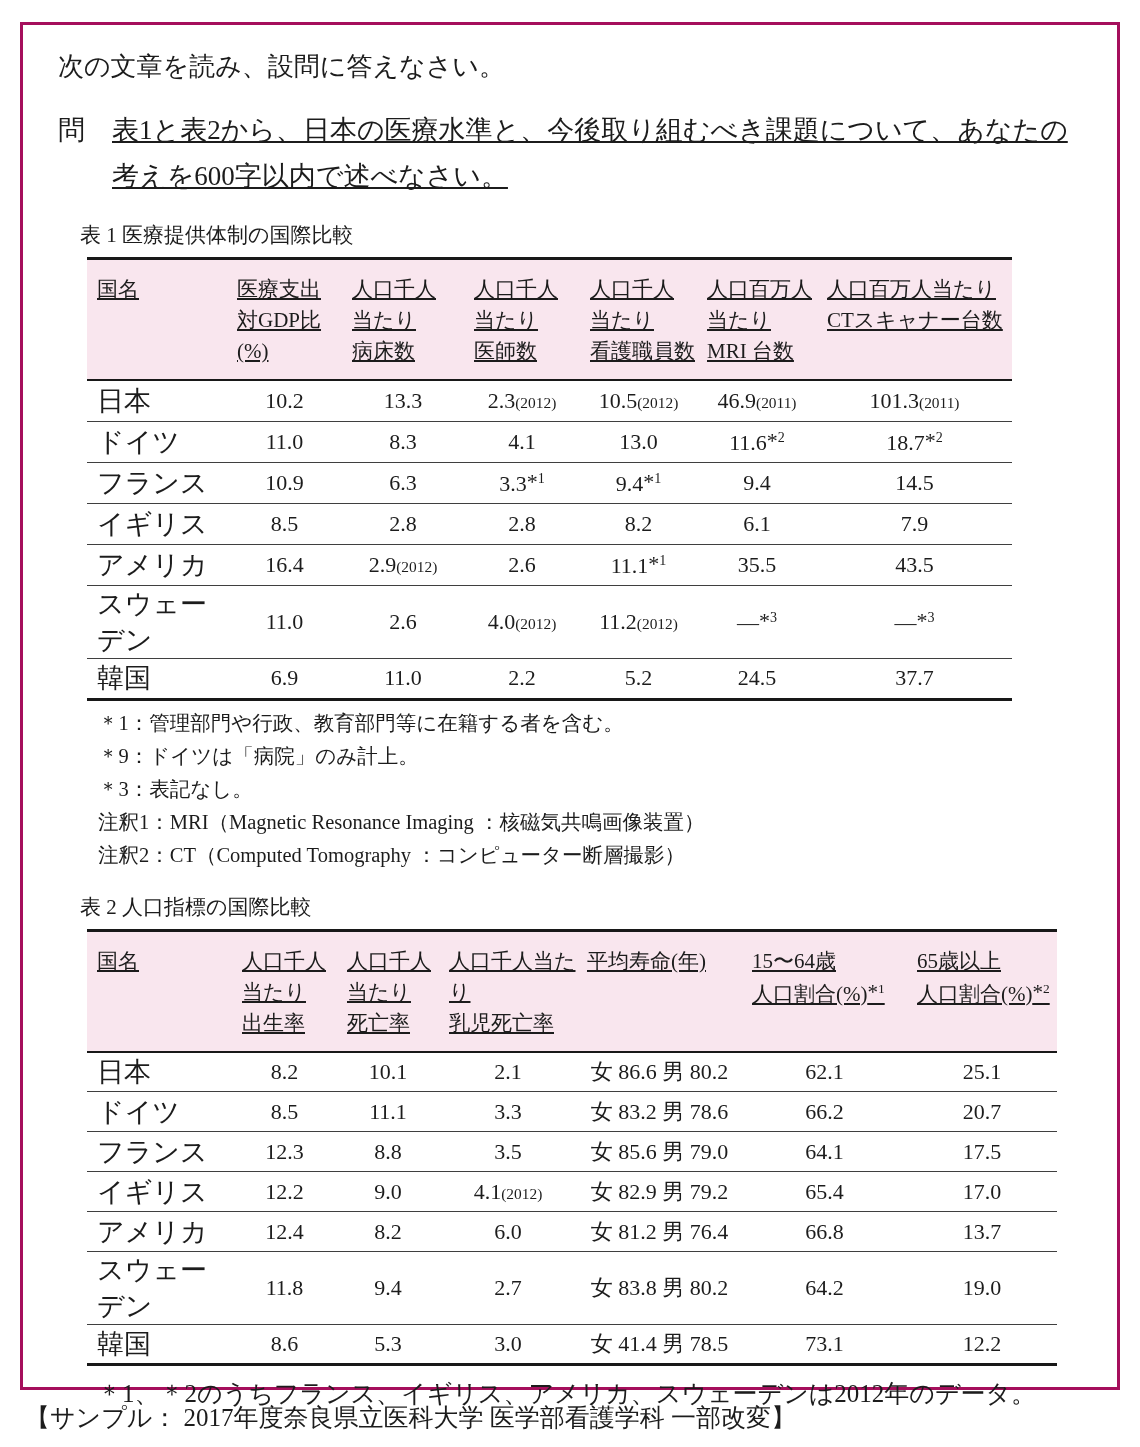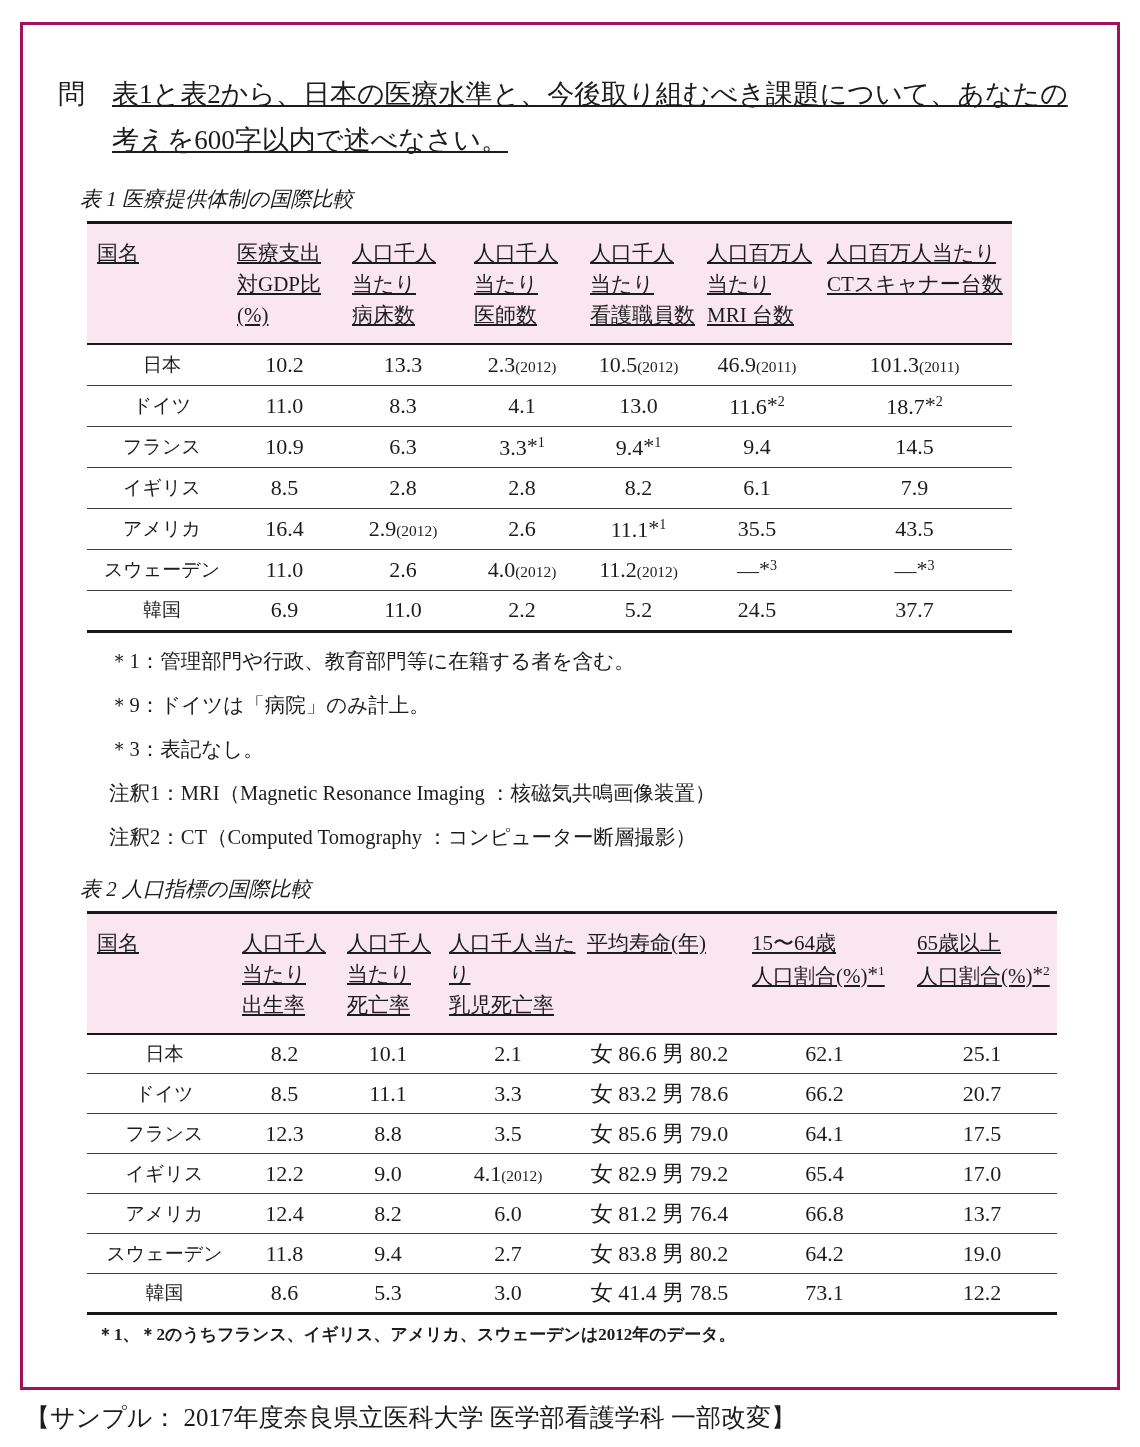--- a/index.html
+++ b/index.html
@@ -11,51 +11,52 @@
   }
   .frame {
     width:1100px; height:1368px; margin:22px 0 0 20px;
     border:3px solid var(--border-color,#a50f5c);
     padding:24px 20px 0 35px;
   }
   .instruction { font-size:26px; line-height:36px; margin:0; }
   .question { display:flex; margin-top:22px; font-size:27px; line-height:46px; }
   .q-label { margin-right:27px; flex:0 0 auto; }
   .q-text div { white-space:nowrap;text-decoration:underline; }
-  .tbl-title { font-size:21px; line-height:28px; margin:22px 0 8px 22px;font-style:italic; }
+  .tbl-title { font-size:21px; line-height:28px; margin:22px 0 8px 22px; }
   .tbl { border-collapse:collapse; table-layout:fixed; margin-left:29px; }
   .tbl1 { width:925px; }
   .tbl2 { width:970px; }
   .tbl thead tr { background:var(--header-fill,#f9e6ee); }
   .tbl th {
     font-weight:normal; text-align:left; vertical-align:top;
     font-size:21px; line-height:31px; padding:14px 0 12px 10px;
     border-top:3px solid #181818; border-bottom:2px solid #181818;text-decoration:underline;
   }
   .tbl td {
     font-size:22px; text-align:center; vertical-align:middle;
     height:41px; padding:0; border-bottom:1px solid #3f3f3f;
   }
   .tbl2 td { height:40px; }
-  .tbl td:first-child { text-align:center; padding-left:10px; font-size:19px; }
+  .tbl td:first-child { text-align:left; padding-left:10px; font-size:27px; }
   .tbl tbody tr:last-child td { border-bottom:3px solid #181818; }
   .yr { font-size:0.7em; }
   .st { vertical-align:2px; }
   sup.fn { font-size:0.64em; vertical-align:8px; line-height:0; }
   .fnotes { margin:6px 0 0 39px; }
-  .fnotes p { margin:12px; font-size:20.5px; line-height:32px; }
-  .t2-note { margin:4px 0 0 39px; font-size:17px; line-height:32px;font-weight:bold; }
+  .fnotes p { margin:1px; font-size:20.5px; line-height:32px; }
+  .t2-note { margin:12px 0 0 39px; font-size:25px; line-height:32px; }
   .source { width:970px; margin:4px 0 0 29px; text-align:right; font-size:20.5px; line-height:28px; }
   .caption { margin:12px 4px 0 25px; font-size:25px; line-height:32px; }
 </style>
 </head>
 <body>
 
 <div class="frame">
 
+  <p class="instruction">次の文章を読み、設問に答えなさい。</p>
 
   <div class="question">
     <span class="q-label">問</span>
     <div class="q-text">
       <div>表1と表2から、日本の医療水準と、今後取り組むべき課題について、あなたの</div>
       <div>考えを600字以内で述べなさい。</div>
     </div>
   </div>
 
   <p class="tbl-title">表 1 医療提供体制の国際比較</p>

